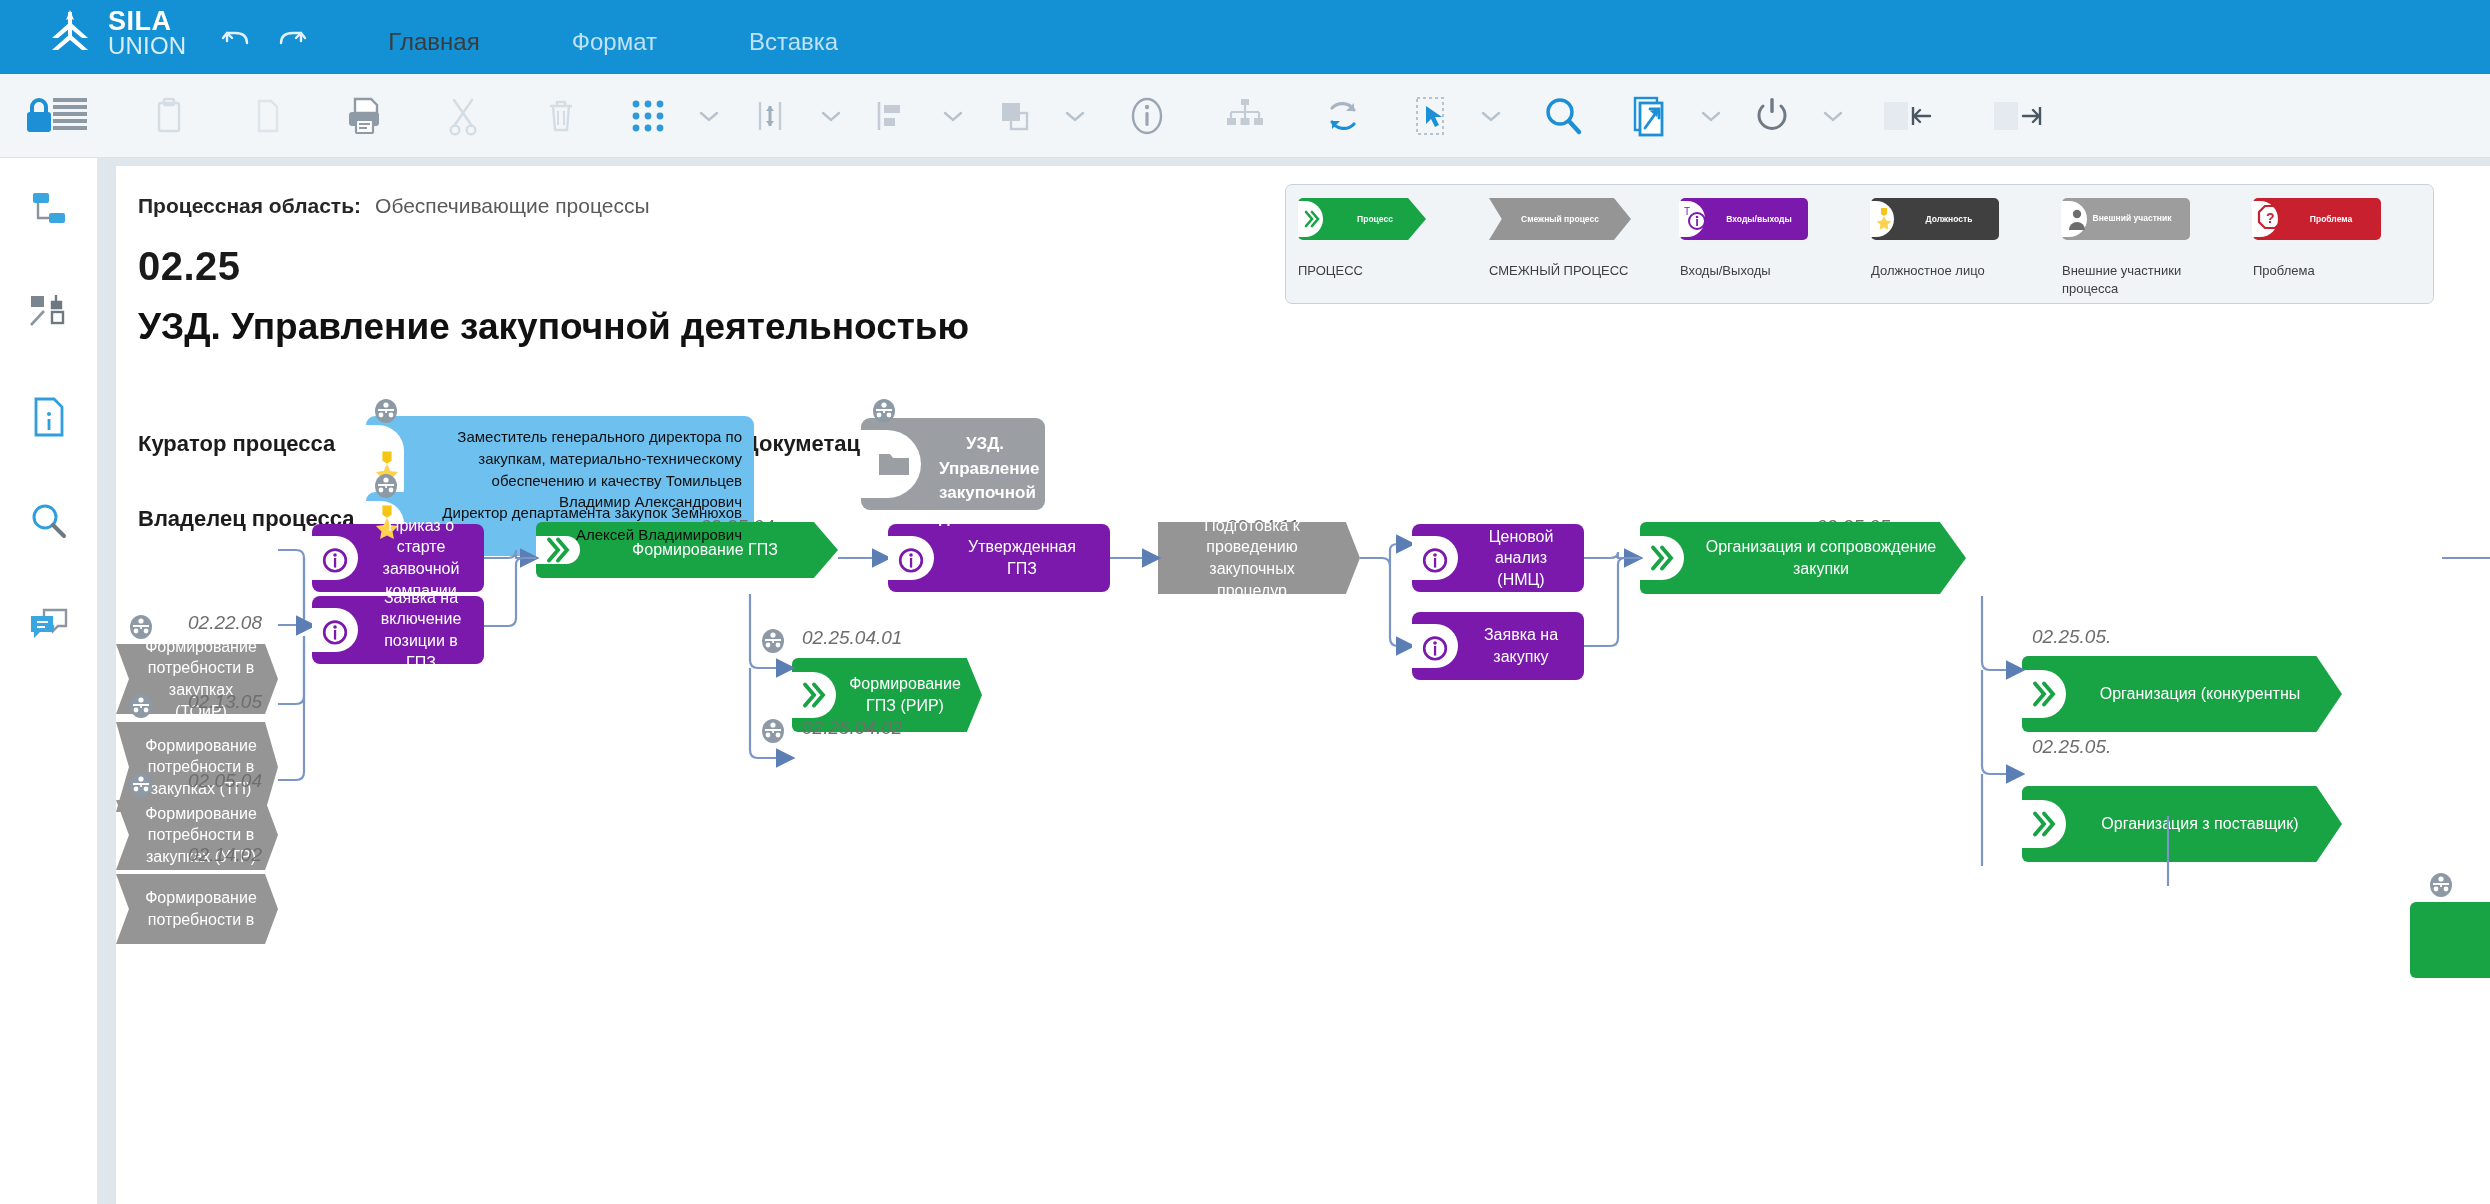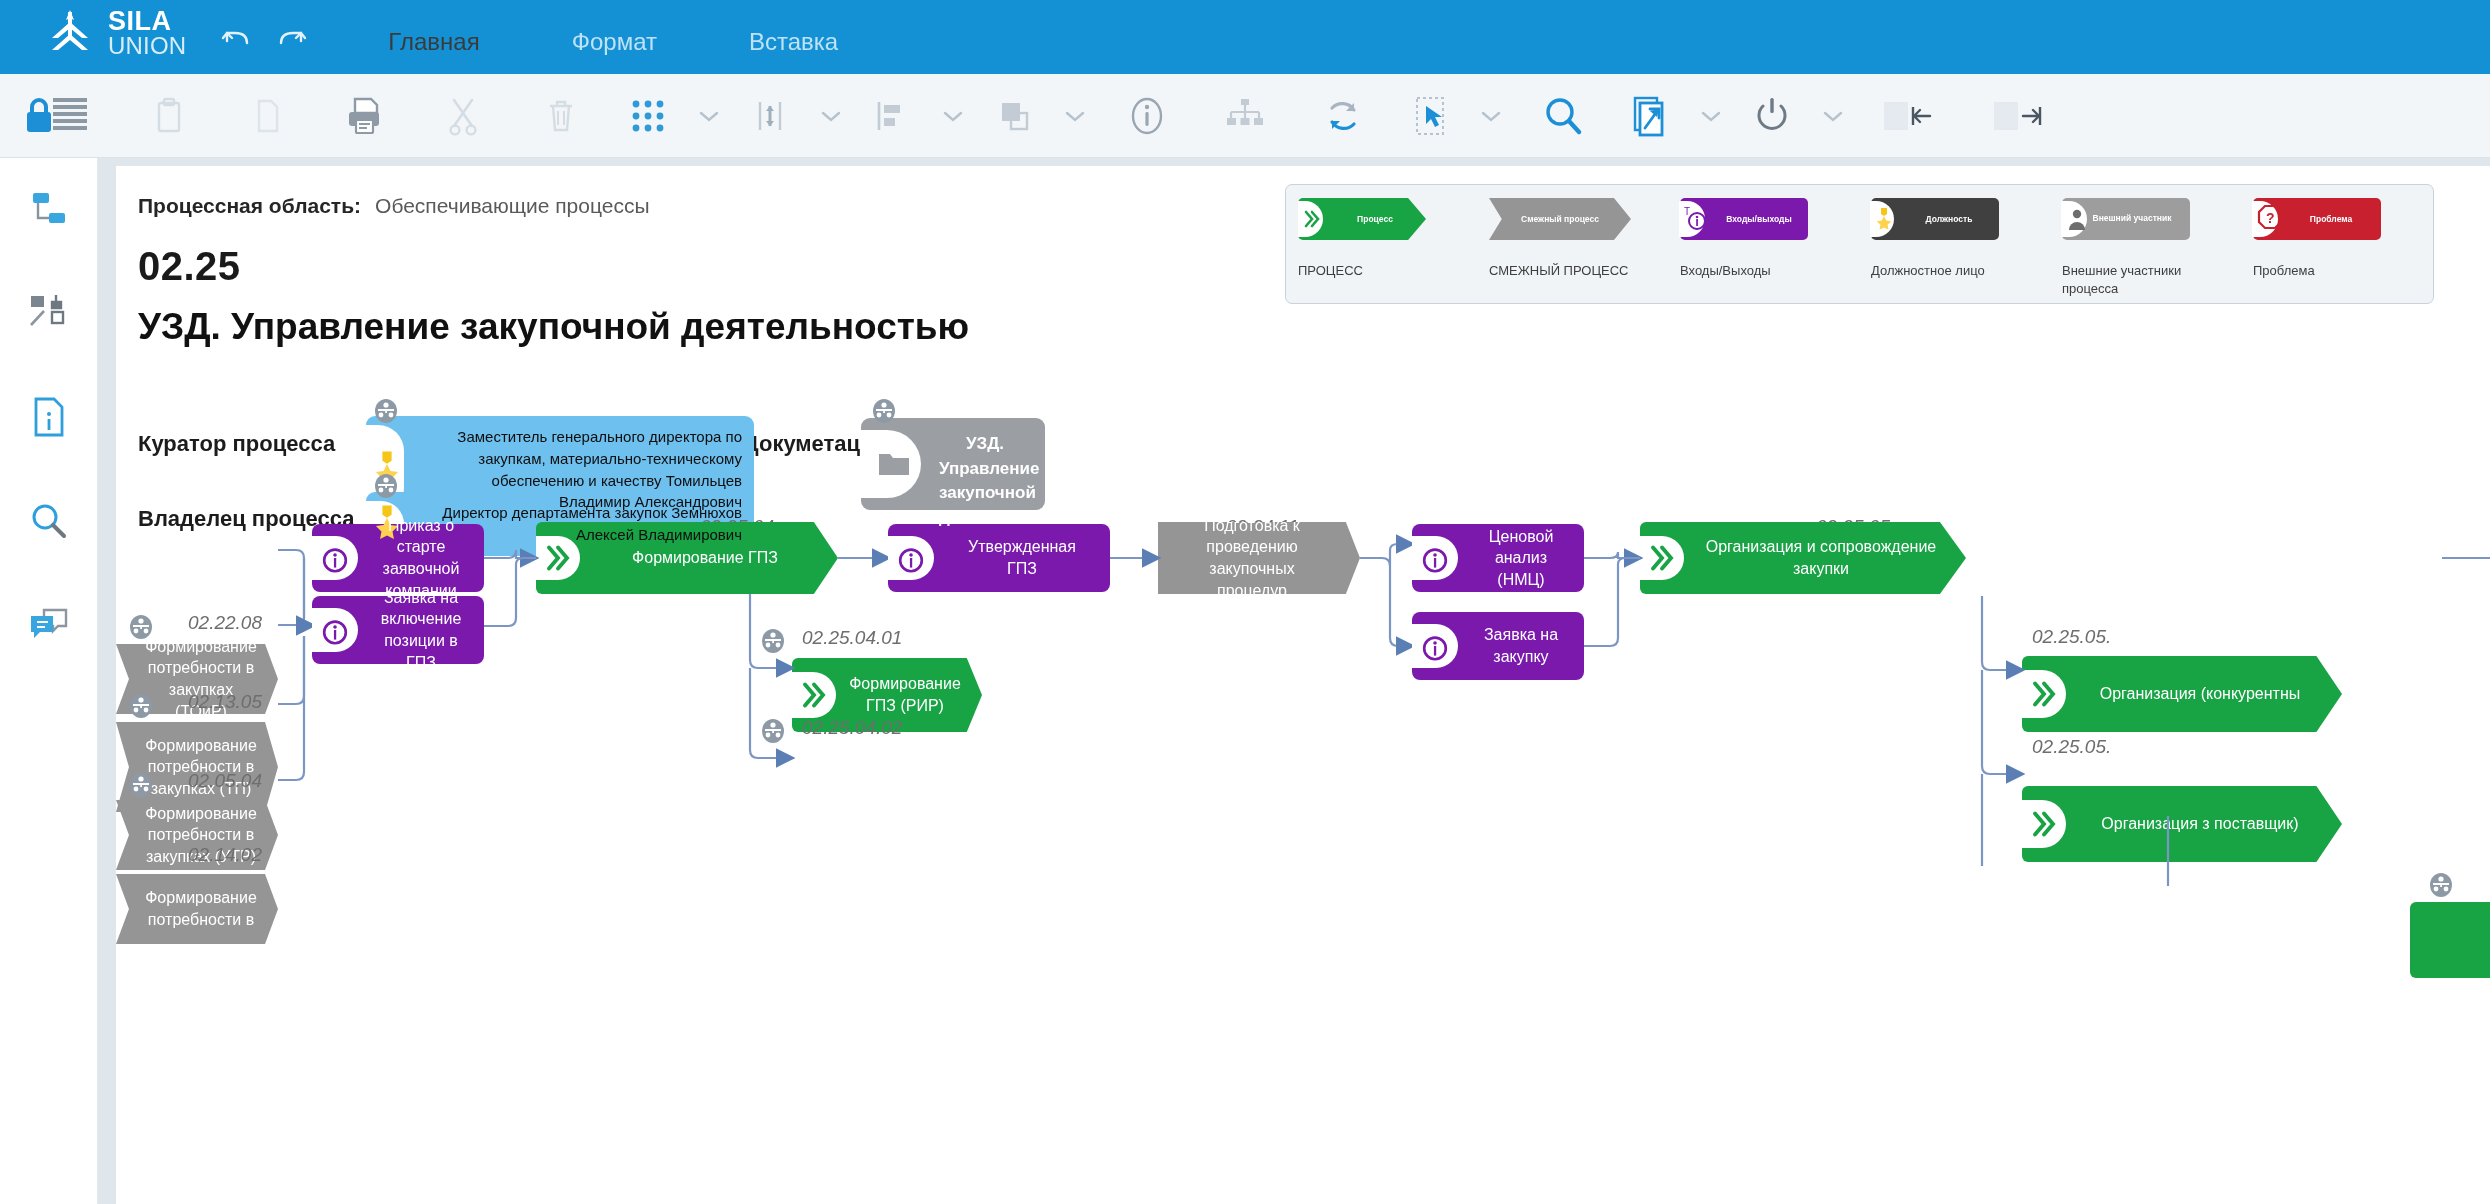--- a/index.html
+++ b/index.html
@@ -817,21 +817,21 @@
     <svg class="ico" width="36" height="42" viewBox="0 0 30 32">
       <text x="1" y="11" font-size="11" fill="#fff" font-family="Liberation Sans, sans-serif">T</text>
       <circle cx="15" cy="18" r="9" stroke="#7b19ac" stroke-width="2.2" fill="none"></circle>
       <circle cx="15" cy="13.5" r="1.5" fill="#7b19ac"></circle>
           <rect x="14.1" y="16" width="1.9" height="8" fill="#7b19ac"></rect>
     </svg>
     <div class="label">Заявка на включение позиции в ГПЗ</div>
   </div>
 
   <div class="code-lbl" style="left:584px; top:350px;">02.25.04</div>
-  <div class="node n-green" style="left:420px; top:356px; width:302px; height:72px;">
+  <div class="node n-green" style="left:420px; top:356px; width:302px; height:56px;">
     <svg class="chev" width="26" height="30" viewBox="0 0 16 20">
           <path d="M2 3 L8 10 L2 17 M8 3 L14 10 L8 17" stroke="#18a345" stroke-width="2.6" fill="none" stroke-linecap="round"></path>
         </svg>
     <div class="label">Формирование ГПЗ</div>
   </div>
 
   <div class="conn-dot" style="left:644px; top:462px;">
     <svg width="26" height="26" viewBox="0 0 26 26">
           <ellipse cx="13" cy="13" rx="11" ry="12" fill="#8d9aa6"></ellipse>
           <circle cx="13" cy="7" r="2.6" fill="#fff"></circle>

